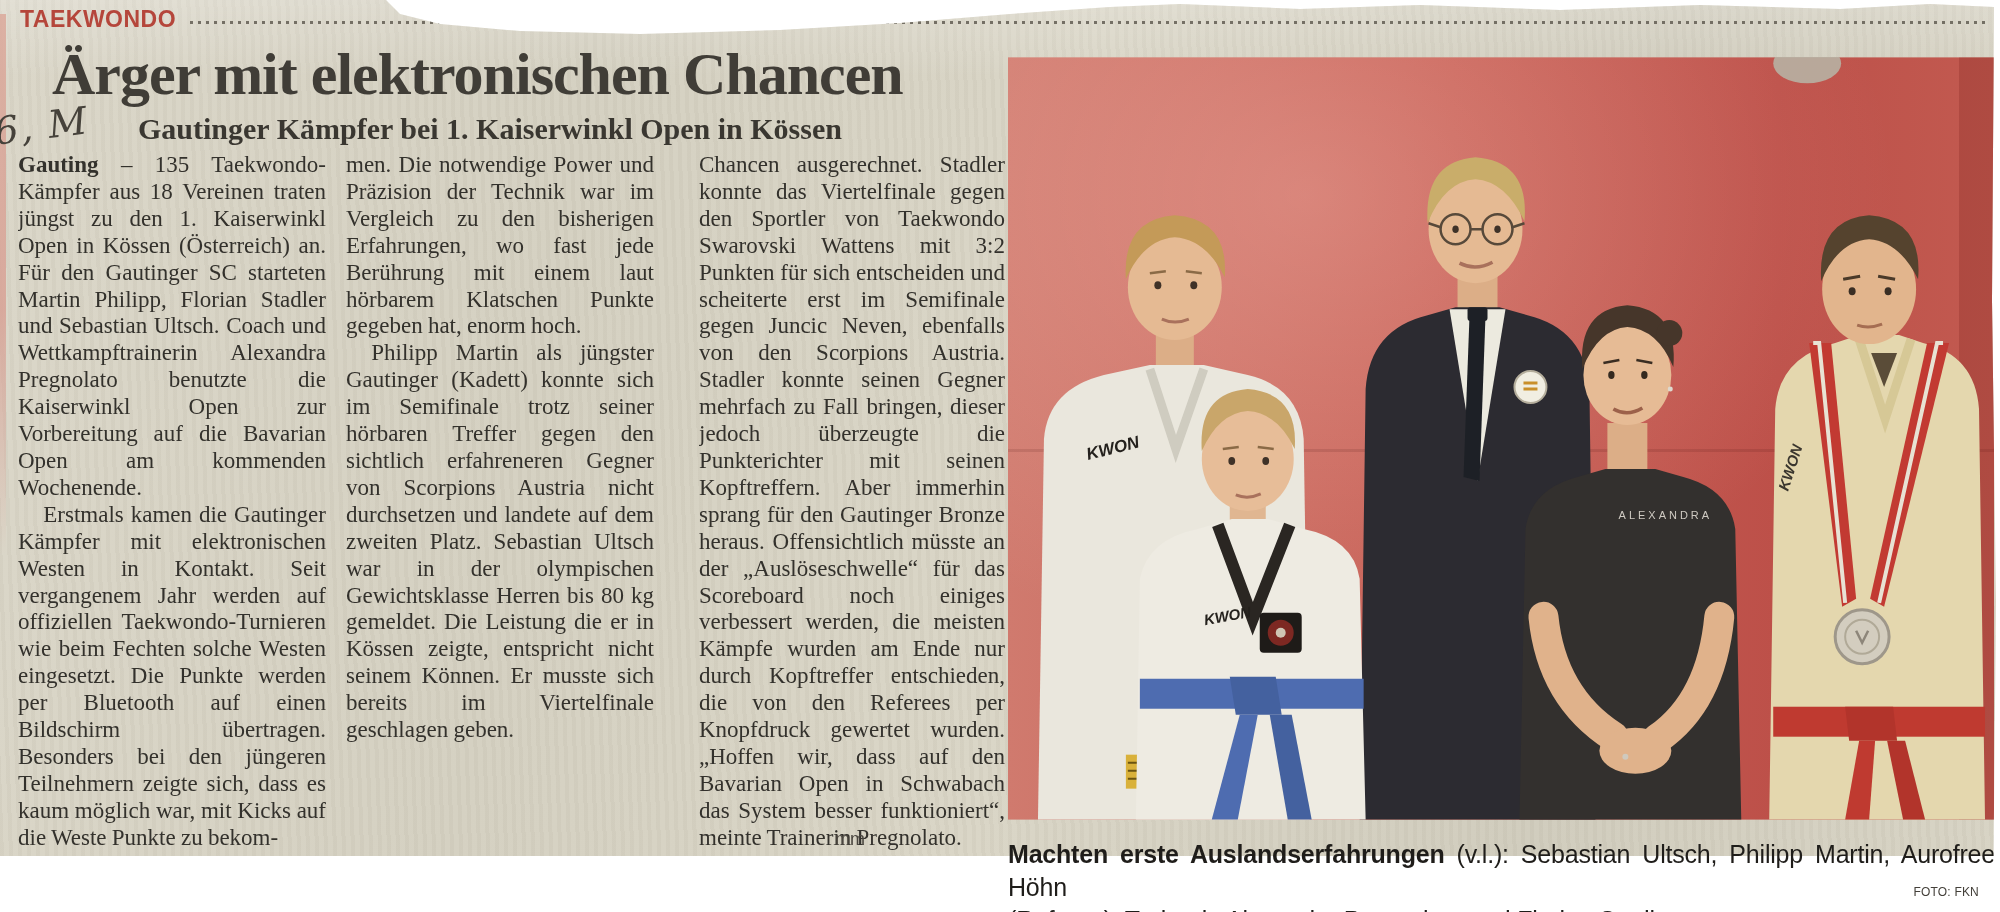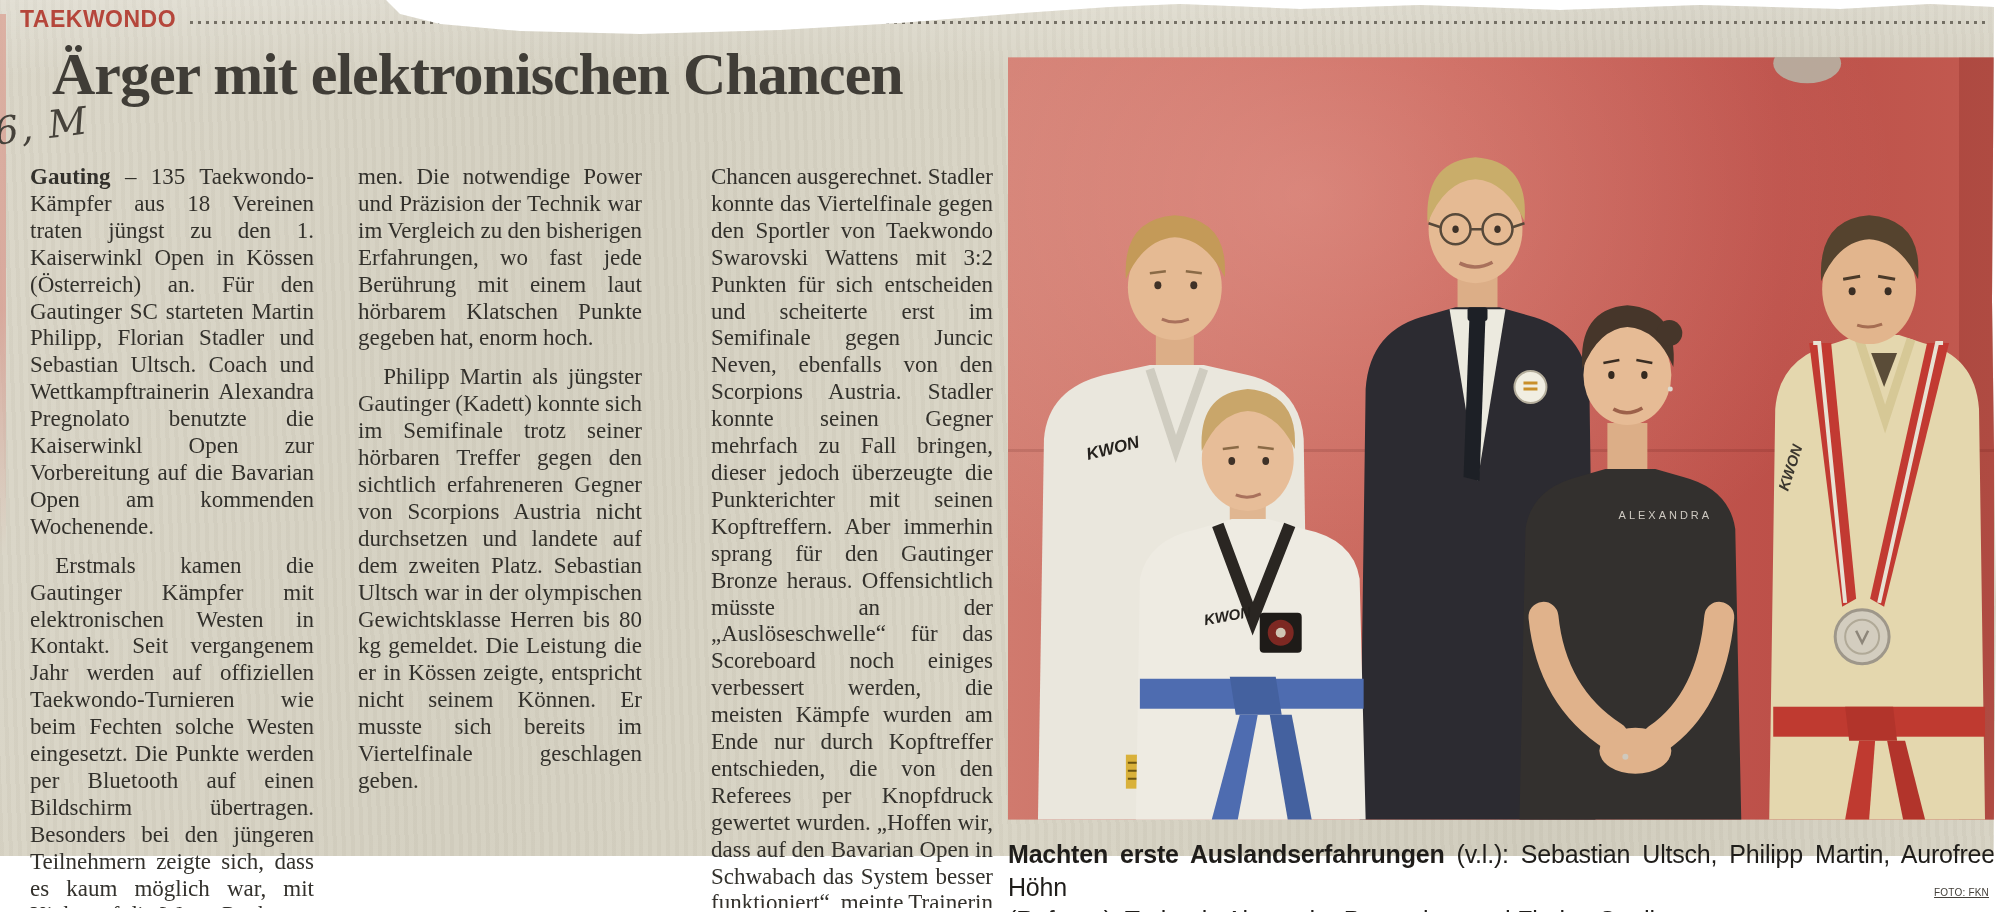--- a/index.html
+++ b/index.html
@@ -48,54 +48,55 @@
     position:absolute;left:-6px;top:104px;
     font-family:"DejaVu Serif", serif;font-style:italic;
     font-size:38px;color:#46423b;transform:rotate(-7deg);
     letter-spacing:2px;
   }
   .col{
     position:absolute;top:152px;height:756px;
     color:#33312c;font-size:23px;line-height:26.9px;
     text-align:justify;overflow:hidden;
   }
-  .bp{margin:12px;word-spacing:-.5px;font-family:Liberation Serif, serif;}
+  .bp{margin:0;word-spacing:-.5px;font-family:Liberation Serif, serif;}
   .bp.indent{text-indent:1.1em;}
   .dateline{font-weight:bold;}
   .author-sig{
     text-align:center;margin-top:-26px;padding-right:4px;
     font-family:"Liberation Sans", sans-serif;font-size:18px;color:#4a463f;
   }
   #photo{
     position:absolute;left:1008px;top:57px;width:986px;height:763px;
   }
   .caption{
     position:absolute;left:1008px;top:838px;width:987px;
     font-family:"Liberation Sans", sans-serif;
     font-size:25px;line-height:33px;color:#1f1d1a;
     letter-spacing:-.2px;
   }
   .cap-line1{display:block;text-align:justify;text-align-last:justify;}
   .cap-bold{font-weight:bold;}
   .photo-credit{
-    position:absolute;right:6px;top:38px;
-    font-size:10px;color:#44403a;letter-spacing:.2px;text-decoration:underline;
+    position:absolute;right:16px;top:38px;
+    font-size:12px;color:#44403a;letter-spacing:.2px;
   }
 </style>
 </head>
 <body>
 
 <div id="paper">
 
   <div class="torn-edge-strip"></div>
 
   <div class="kicker">TAEKWONDO</div>
   <div class="dotted-rule"></div>
 
   <h1 class="headline" style="margin:0;">Ärger mit elektronischen Chancen</h1>
+  <h2 class="subheadline" style="margin:0;">Gautinger Kämpfer bei 1. Kaiserwinkl Open in Kössen</h2>
 
   <div class="handwriting">6, M</div>
 
   <div class="col" style="left:18px;width:308px;">
     <p class="bp"><b class="dateline">Gauting</b><span> – 135 Taekwondo-Kämpfer aus 18 Vereinen traten jüngst zu den 1. Kaiserwinkl Open in Kössen (Österreich) an. Für den Gautinger SC starteten Martin Philipp, Florian Stadler und Sebastian Ultsch. Coach und Wettkampftrainerin Alexandra Pregnolato benutzte die Kaiserwinkl Open zur Vorbereitung auf die Bavarian Open am kommenden Wochenende.</span></p>
     <p class="bp indent">Erstmals kamen die Gautinger Kämpfer mit elektronischen Westen in Kontakt. Seit vergangenem Jahr werden auf offiziellen Taekwondo-Turnieren wie beim Fechten solche Westen eingesetzt. Die Punkte werden per Bluetooth auf einen Bildschirm übertragen. Besonders bei den jüngeren Teilnehmern zeigte sich, dass es kaum möglich war, mit Kicks auf die Weste Punkte zu bekom-</p>
   </div>
 
   <div class="col" style="left:346px;width:308px;">
     <p class="bp">men. Die notwendige Power und Präzision der Technik war im Vergleich zu den bisherigen Erfahrungen, wo fast jede Berührung mit einem laut hörbarem Klatschen Punkte gegeben hat, enorm hoch.</p>

